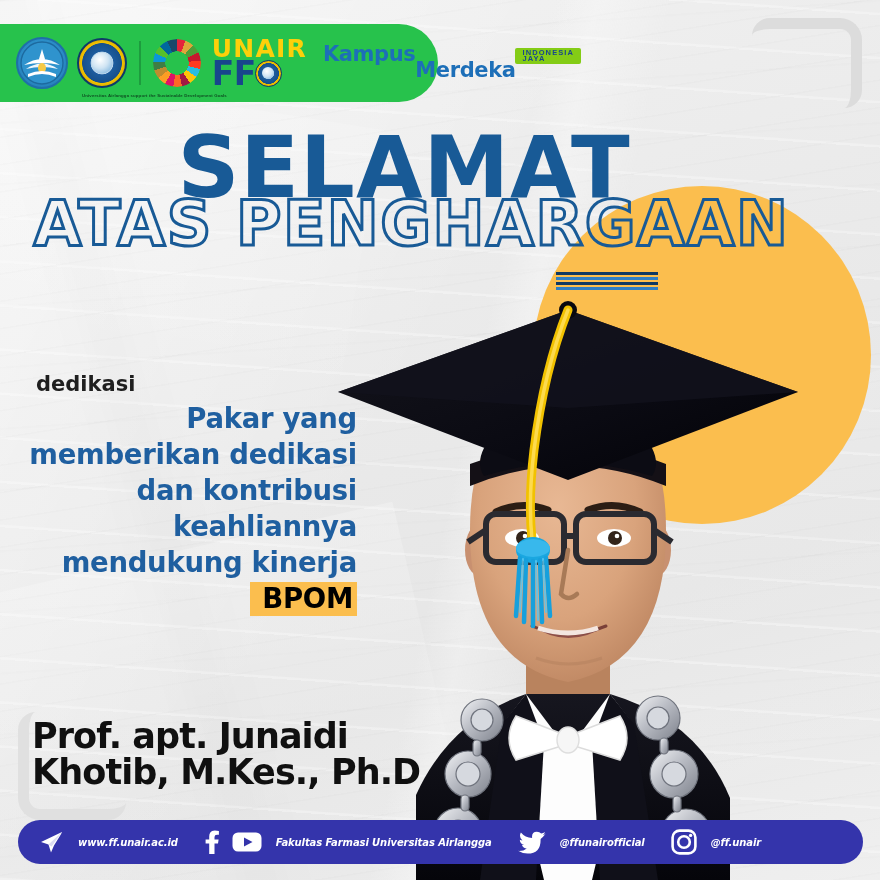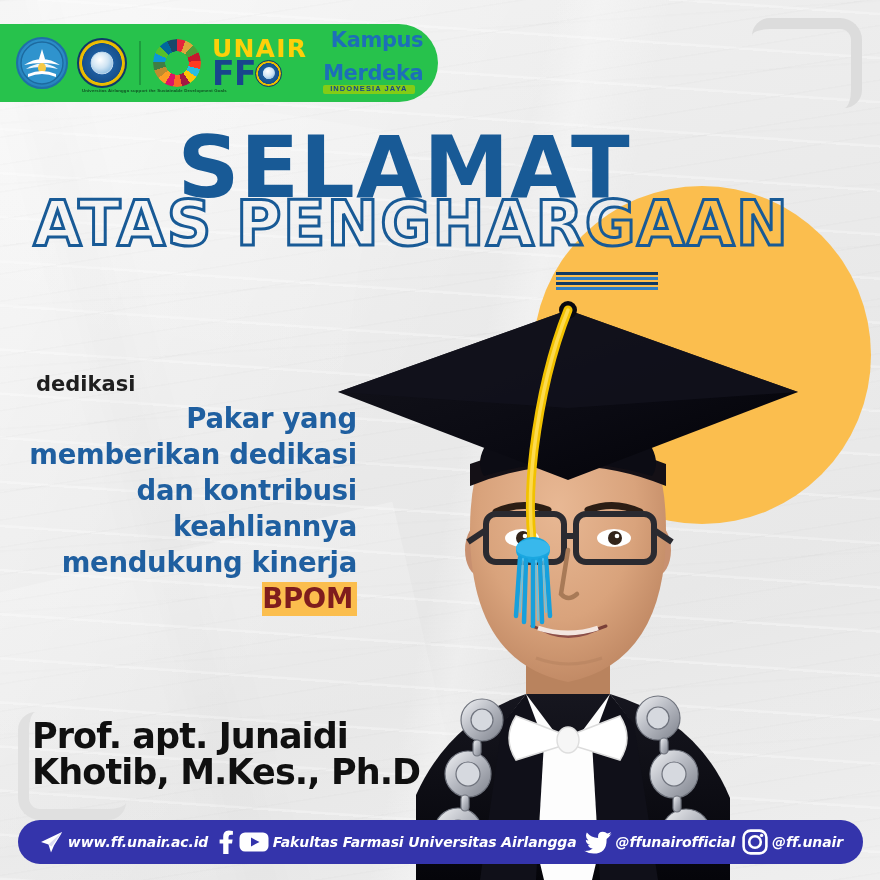--- a/index.html
+++ b/index.html
@@ -125,21 +125,21 @@
              font-family:"DejaVu Sans", sans-serif; }
   .u-ffo { display:flex; align-items:center; font-size:33px; font-weight:900;
            color:#18468c; letter-spacing:-.5px; font-family:"DejaVu Sans", sans-serif; }
   .ffo-o { width:27px;height:27px;border-radius:50%; margin-left:-1px;
            background:
       radial-gradient(circle at 50% 50%, #d8e8f5 0%, #b9d4ea 30%, #1d5c9e 32%, #17508c 58%, #f2c200 60%, #e0b200 71%, #17508c 73%, #143f72 100%);
            border:1.5px solid #0f3a68; position:relative; }
   .ffo-o::after{content:"";position:absolute;left:50%;top:50%;transform:translate(-50%,-50%);
     width:12px;height:12px;border-radius:50%;
     background:radial-gradient(circle at 40% 35%,#fff 0%,#cfe4f3 50%,#6aa8d8 100%);}
-  .kampus { display:flex;flex-direction:column; line-height:.84; margin-left:7px;text-align:right; }
+  .kampus { display:flex;flex-direction:row; line-height:.84; margin-left:7px; }
   .k1 { font-size:21px;font-weight:800;color:#1d6fb8;letter-spacing:-.4px;
         font-family:"DejaVu Sans", sans-serif;}
   .k2 { font-size:21px;font-weight:800;color:#1d6fb8;letter-spacing:-.4px;
         font-family:"DejaVu Sans", sans-serif;margin-top:16px;}
   .k3 { margin-top:2px; align-self:flex-start; background:#84cc16; color:#18468c;
         font-size:7.5px;font-weight:800;letter-spacing:1.1px; padding:1.5px 7px;
         border-radius:2px; }
 
   
   .headline { position:absolute; left:0; top:128px; width:824px; z-index:5; text-align:center; }
@@ -172,21 +172,21 @@
     font-size:21px; font-weight:700; color:#1f1f1f;
     font-family:"DejaVu Sans", sans-serif;
   }
   .blurb {
     position:absolute; left:20px; top:400px; width:337px;
     text-align:right;
     font-family:"DejaVu Sans", sans-serif;
     font-size:27.5px; font-weight:700; line-height:1.31;
     color:#1f5fa0; letter-spacing:-.3px;
   }
-  .hl { background:#fbbe4e; color:#7f1d1d; padding:0 4px 2px 0; }
+  .hl { background:#fbbe4e; color:#000000; padding:0 4px 2px 12px; }
 
   
   .name {
     position:absolute; left:32px; top:718px; width:430px;
     font-family:"DejaVu Sans", sans-serif;
     font-size:35px; font-weight:900; line-height:1.04;
     color:#101010; letter-spacing:-.9px;
     z-index:7;
   }
 
@@ -199,21 +199,21 @@
     position:absolute; left:18px; top:820px;
     width:845px; height:44px;
     background:#3434ab;
     border-radius:22px;
     display:flex; align-items:center;
     color:#fff; z-index:8;
     padding:0 20px;
     font-family:"DejaVu Sans", sans-serif;
     font-style:italic; font-weight:700;
   }
-  .f-txt { font-size:14px; letter-spacing:-.1px; white-space:nowrap; }
+  .f-txt { font-size:10px; letter-spacing:-.1px; white-space:nowrap; }
   .ic { flex:none; display:inline-flex; align-items:center; justify-content:center; }
   .sp-a { width:14px; } .sp-b { width:22px; } .sp-c { width:10px; } .sp-d { width:26px; }
 </style>
 </head>
 <body>
 
 <div id="poster">
 
   <div class="tex"></div>
   <div class="tex2"></div>

